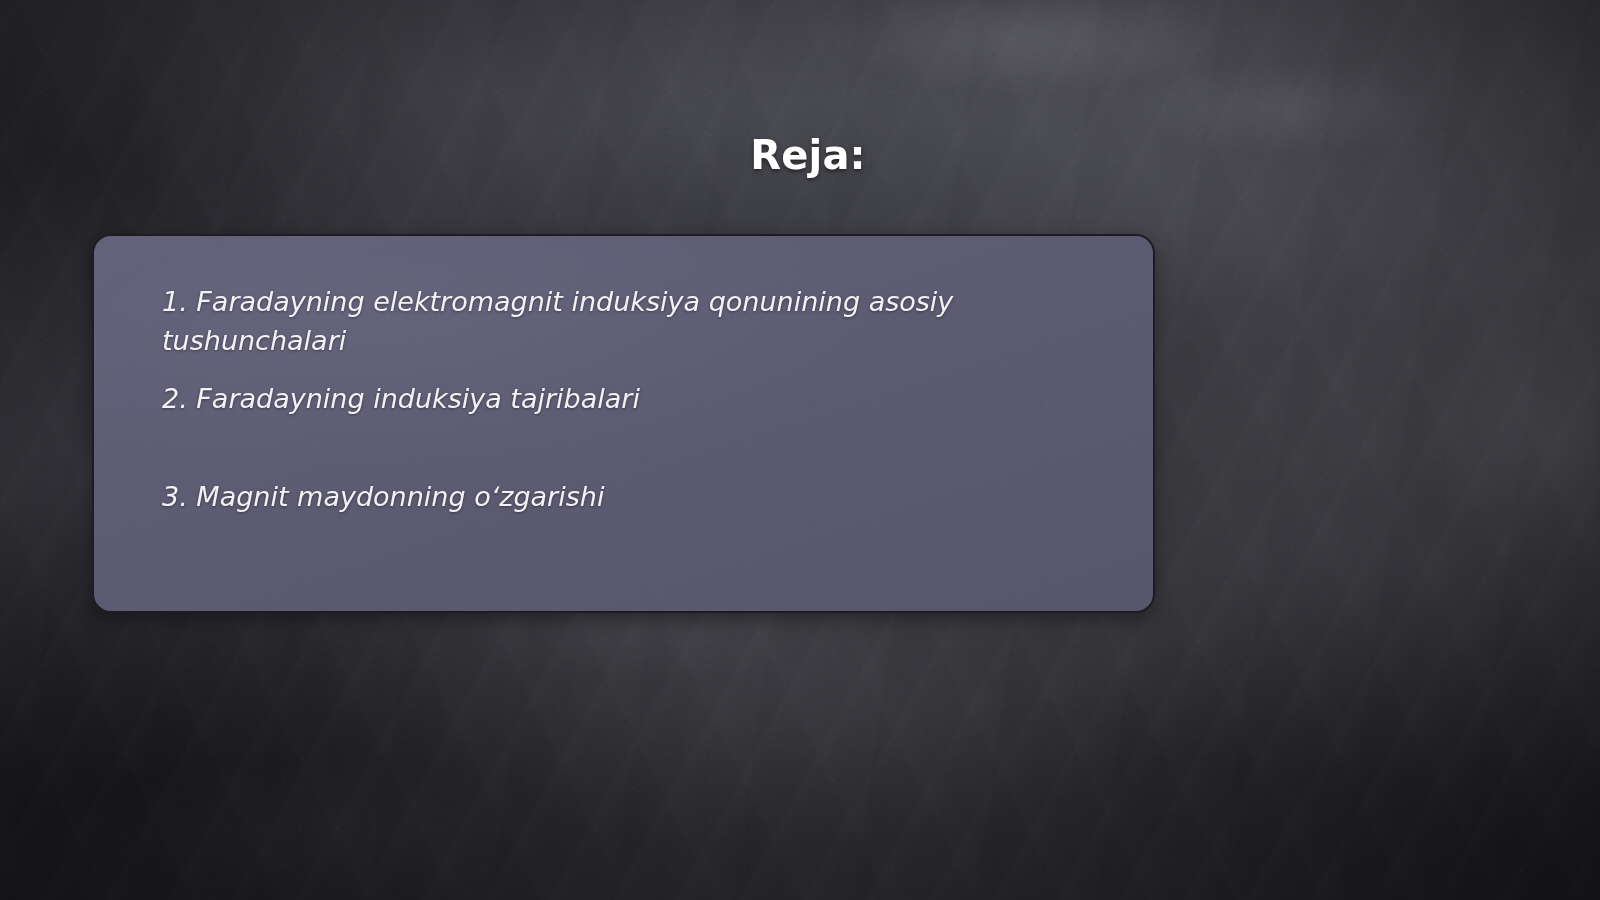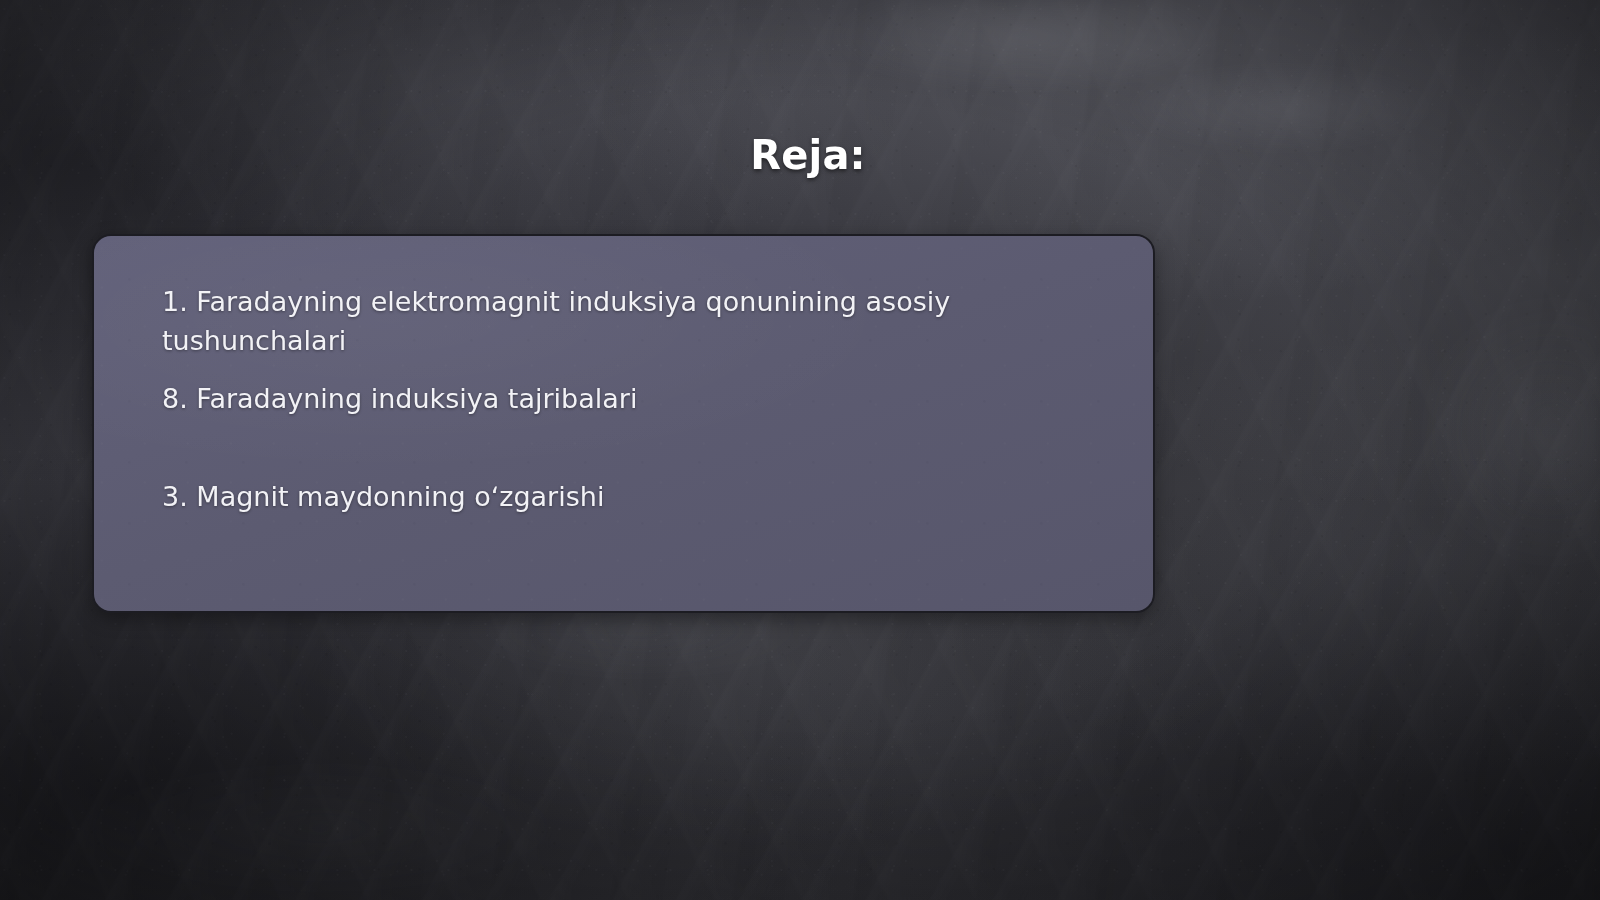--- a/index.html
+++ b/index.html
@@ -148,20 +148,21 @@
   .agenda-list {
     position: relative;
     z-index: 1;
     margin: 0;
     padding: 0;
     list-style: none;
   }
 
   .agenda-item {
     font-family: "DejaVu Sans", sans-serif;
+    font-style: italic;
     font-size: 27px;
     line-height: 39px;
     color: #f2f2f6;
     text-shadow: 0 1px 3px rgba(0,0,0,0.40);
     max-width: 870px;
   }
 
   .agenda-item.gap-small { margin-bottom: 19px; }
   .agenda-item.gap-large { margin-bottom: 59px; }
   .agenda-item.gap-none  { margin-bottom: 7px; }
@@ -177,19 +178,19 @@
   <div class="bg-smudge"></div>
   <div class="bg-vignette"></div>
 
   <div class="content">
 
     <div class="slide-title">Reja:</div>
 
     <div class="agenda-card">
       <ul class="agenda-list">
         <li class="agenda-item gap-small">1. Faradayning elektromagnit induksiya qonunining asosiy tushunchalari</li>
-        <li class="agenda-item gap-large">8. Faradayning induksiya tajribalari</li>
+        <li class="agenda-item gap-large">2. Faradayning induksiya tajribalari</li>
         <li class="agenda-item gap-none">3. Magnit maydonning oʻzgarishi</li>
       </ul>
     </div>
 
   </div>
 </div>
 
 </body></html>

